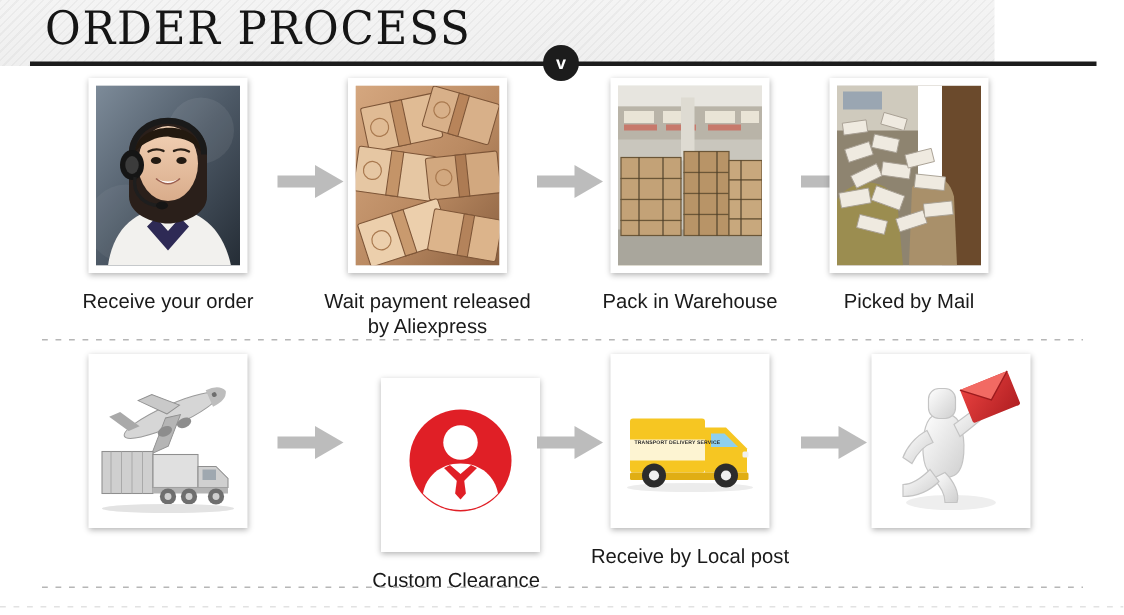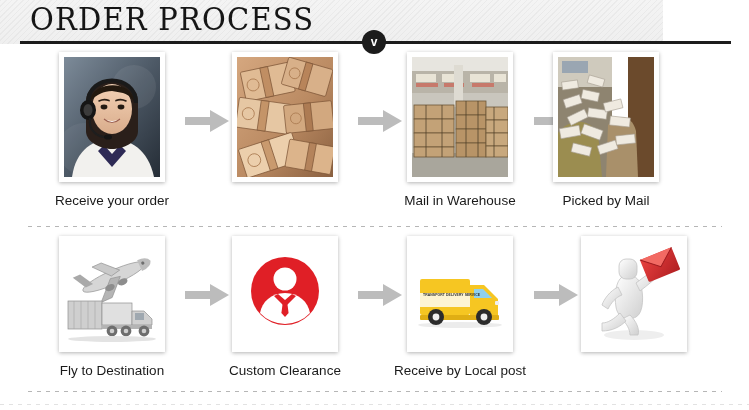--- a/index.html
+++ b/index.html
@@ -248,20 +248,22 @@
               </g>
               <g transform="rotate(10 74 100)">
                 <rect x="50" y="86" width="46" height="28" rx="1.5" fill="#dcb48b"></rect>
                 <rect x="70" y="86" width="7" height="28" fill="#b4835b"></rect>
               </g>
             </g>
           </svg>
         </div>
       </div>
     </div>
+    <div class="caption">Wait payment released
+by Aliexpress</div>
   </div>
 
   <div class="arrow" style="left:358px;top:58px;">
     <div class="tail"></div>
       <div class="head"></div>
   </div>
 
   <div class="step" style="left:384px;top:0;width:152px;">
     <div class="card">
       <div class="thumb" style="width:96px;height:120px;">
@@ -312,21 +314,21 @@
               <line x1="14" y1="48" x2="14" y2="100"></line>
                 <line x1="30" y1="48" x2="30" y2="100"></line>
               <line x1="54" y1="44" x2="54" y2="100"></line>
                 <line x1="66" y1="44" x2="66" y2="100"></line>
               <line x1="82" y1="50" x2="82" y2="100"></line>
             </g>
           </svg>
         </div>
       </div>
     </div>
-    <div class="caption">Mail in Warehouse</div>
+    <div class="caption">Pack in Warehouse</div>
   </div>
 
   <div class="arrow" style="left:534px;top:58px;">
     <div class="tail"></div>
       <div class="head"></div>
   </div>
 
   <div class="step" style="left:530px;top:0;width:152px;">
     <div class="card">
       <div class="thumb" style="width:96px;height:120px;">
@@ -404,29 +406,28 @@
               <circle cx="48" cy="90" r="2.3" fill="#cfcfcf"></circle>
             <circle cx="62" cy="90" r="5.4" fill="#6e6e6e"></circle>
               <circle cx="62" cy="90" r="2.3" fill="#cfcfcf"></circle>
             <circle cx="80" cy="90" r="5.4" fill="#6e6e6e"></circle>
               <circle cx="80" cy="90" r="2.3" fill="#cfcfcf"></circle>
             <ellipse cx="48" cy="98" rx="44" ry="3" fill="#e3e3e3"></ellipse>
           </svg>
         </div>
       </div>
     </div>
-    <div class="caption">Fly to Destination</div>
   </div>
 
   <div class="arrow" style="left:185px;top:48px;">
     <div class="tail"></div>
       <div class="head"></div>
   </div>
 
-  <div class="step" style="left:210px;top:0;width:150px;">
+  <div class="step" style="left:210px;top:16px;width:150px;text-align:right;">
     <div class="card">
       <div class="thumb" style="width:96px;height:106px;">
         <div class="ph ph-clear">
           <svg viewBox="0 0 96 106" width="96" height="106" style="display:block">
             <rect width="96" height="106" fill="#ffffff"></rect>
             <circle cx="48" cy="50" r="34" fill="#e01f26"></circle>
             <circle cx="48" cy="38" r="11.5" fill="#ffffff"></circle>
             <path d="M48 52 c-14 0 -23 9 -25 20 a34 34 0 0 0 50 0 c-2 -11 -11 -20 -25 -20 Z" fill="#ffffff"></path>
             <path d="M41 53 l7 6 l7 -6 l4 2 l-11 11 l-11 -11 Z" fill="#e01f26"></path>
             <path d="M46 60 h4 l1.6 12 l-3.6 4 l-3.6 -4 Z" fill="#e01f26"></path>

